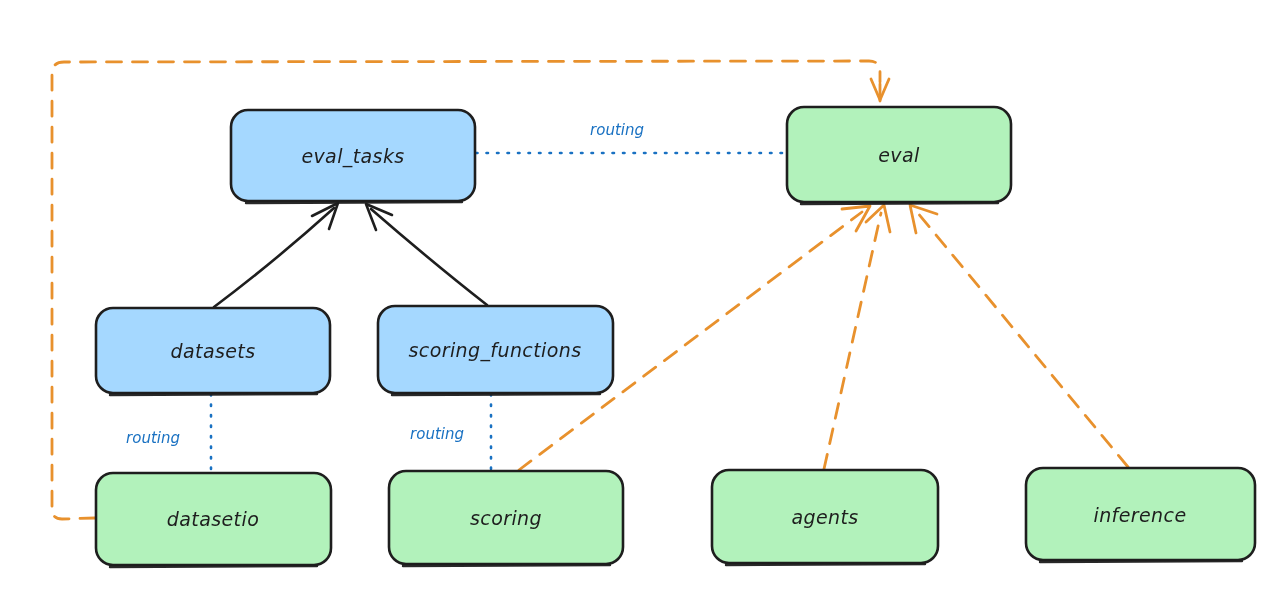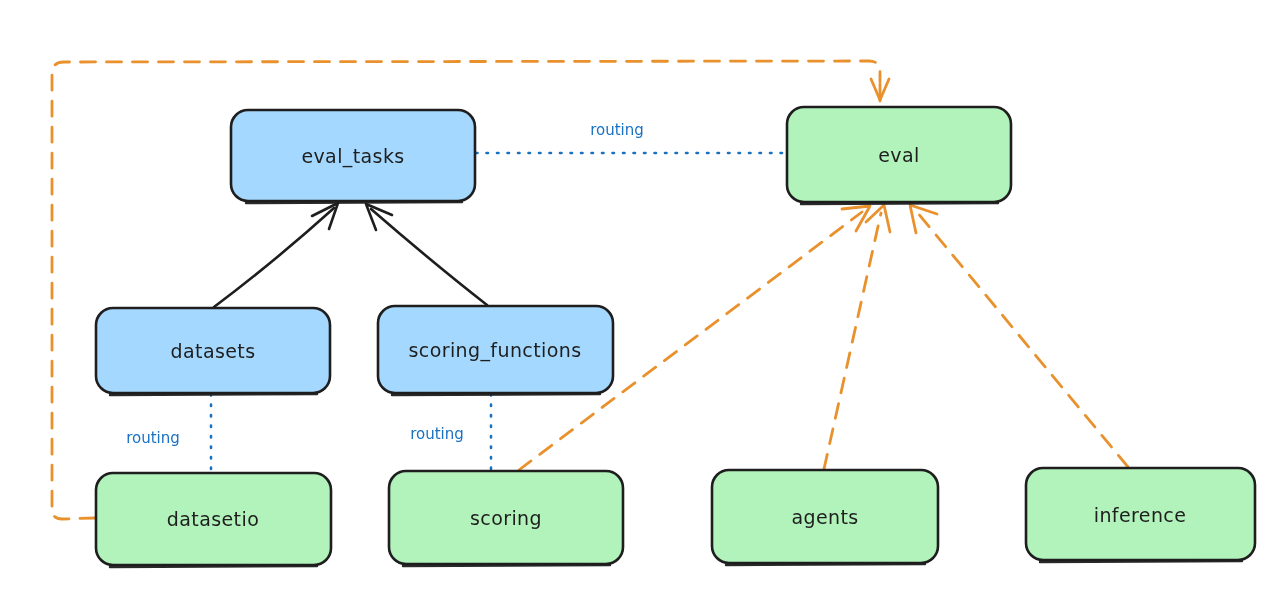--- a/index.html
+++ b/index.html
@@ -12,20 +12,21 @@
     width: 1280px;
     height: 596px;
     overflow: hidden;
     font-family: "DejaVu Sans", sans-serif;
   }
   #diagram-root {
     position: relative;
     width: 1280px;
     height: 596px;
     background: #ffffff;
+    font-style: italic;
   }
   svg.canvas {
     position: absolute;
     inset: 0;
     width: 1280px;
     height: 596px;
   }
   .node-rect {
     stroke: #1e1e1e;
     stroke-width: 2.6;

